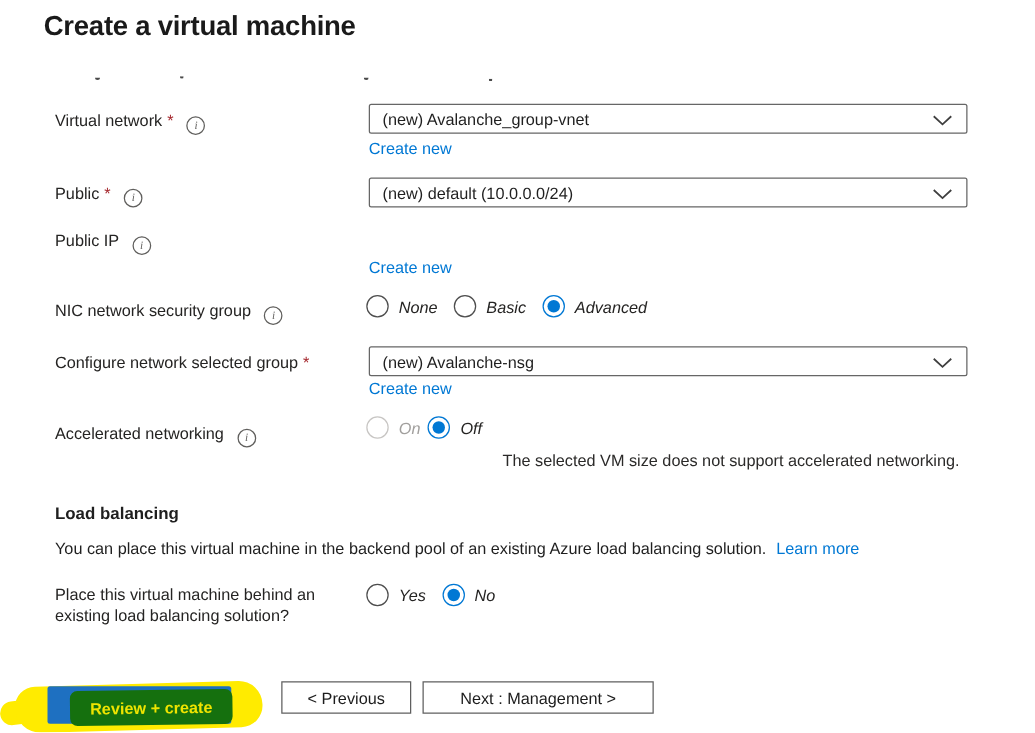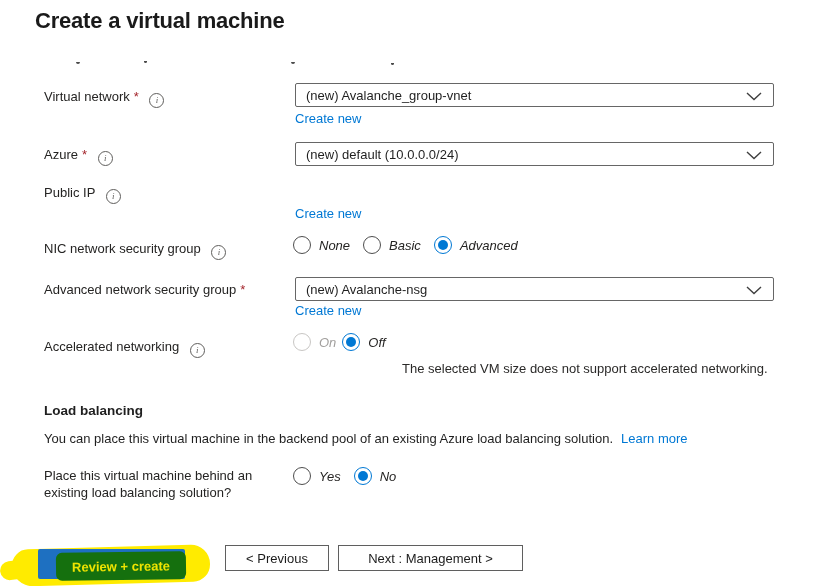--- a/index.html
+++ b/index.html
@@ -81,21 +81,21 @@
   </div>
   <div class="dd" style="top:83px">
     <span class="dd-val">(new) Avalanche_group-vnet</span>
     <svg class="chev" width="16" height="9" viewBox="0 0 16 9">
         <path d="M1 1 L8 7.5 L15 1" stroke="#3f3f3f" stroke-width="1.4" fill="none"></path>
       </svg>
   </div>
   <a class="link" style="left:295px;top:111px">Create new</a>
 
   <div class="lbl" style="top:147px">
-    <span>Azure</span><span class="req">*</span>
+    <span>Public</span><span class="req">*</span>
     <span class="info">
         <span>i</span>
       </span>
   </div>
   <div class="dd" style="top:142px">
     <span class="dd-val">(new) default (10.0.0.0/24)</span>
     <svg class="chev" width="16" height="9" viewBox="0 0 16 9">
         <path d="M1 1 L8 7.5 L15 1" stroke="#3f3f3f" stroke-width="1.4" fill="none"></path>
       </svg>
   </div>
@@ -123,21 +123,21 @@
       <span class="rc"></span>
       <span class="optlabel">Basic</span>
     </div>
     <div class="ropt">
       <span class="rc sel"></span>
       <span class="optlabel">Advanced</span>
     </div>
   </div>
 
   <div class="lbl" style="top:282px">
-    <span>Advanced network security group</span><span class="req">*</span>
+    <span>Configure network selected group</span><span class="req">*</span>
   </div>
   <div class="dd" style="top:277px">
     <span class="dd-val">(new) Avalanche-nsg</span>
     <svg class="chev" width="16" height="9" viewBox="0 0 16 9">
         <path d="M1 1 L8 7.5 L15 1" stroke="#3f3f3f" stroke-width="1.4" fill="none"></path>
       </svg>
   </div>
   <a class="link" style="left:295px;top:303px">Create new</a>
 
   <div class="lbl" style="top:339px">

